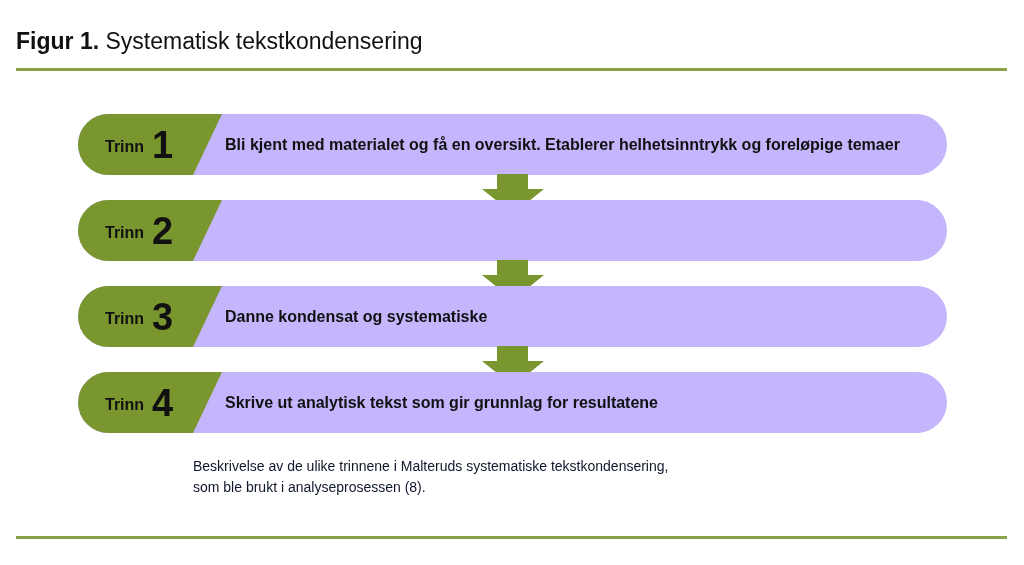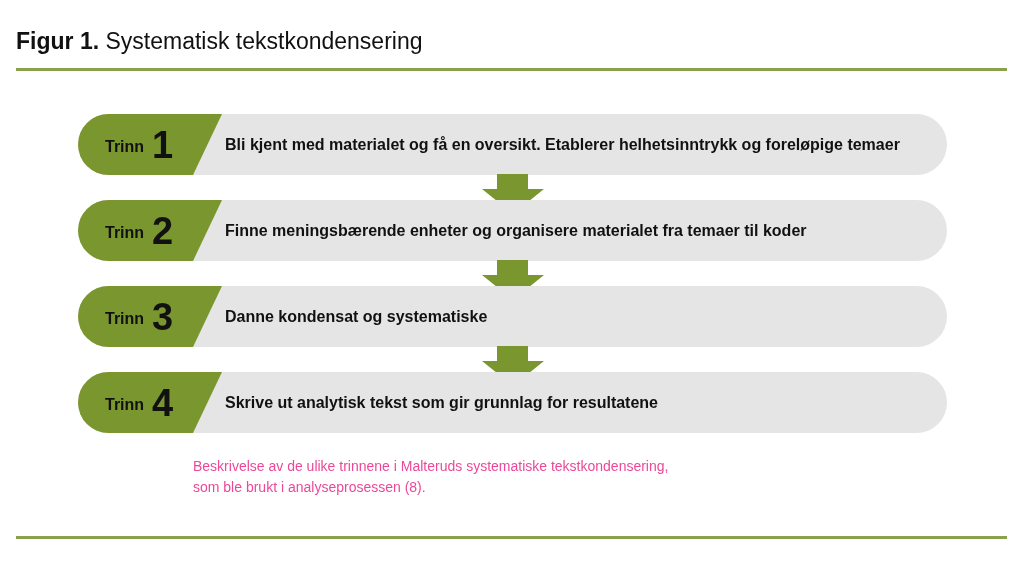--- a/index.html
+++ b/index.html
@@ -4,30 +4,30 @@
 <style>
   html, body { margin:0; padding:0; background:#ffffff; }
   body { width:1024px; height:565px; position:relative; overflow:hidden;
          font-family: "Liberation Sans", "DejaVu Sans", sans-serif; color:#111; }
   .title { position:absolute; left:16px; top:26px; font-size:23px; line-height:30px; white-space:nowrap;text-align:right; }
   .title b { font-weight:bold; }
   .rule { position:absolute; left:16px; width:991px; height:3px; background:#8aa14a; }
   .rule.top { top:68px; }
   .rule.bottom { top:536px; }
   .step { position:absolute; left:78px; width:869px; height:61px; border-radius:31px;
-          background:#e5e5e5; overflow:hidden; }
+          background:#c4b5fd; overflow:hidden; }
   .step svg.dark { position:absolute; left:0; top:0; }
   .step .lbl { position:absolute; left:27px; top:0; height:61px; display:flex; align-items:center;
                font-weight:bold; color:#111; }
   .step .lbl .w { font-size:16px; margin-right:8px; margin-top:4px; }
   .step .lbl .n { font-size:38px; line-height:38px; }
   .step .txt { position:absolute; left:147px; top:0; height:61px; display:flex; align-items:center;
                font-size:16px; font-weight:bold; color:#111; white-space:nowrap; }
   .arrow { position:absolute; left:482px; width:62px; height:40px; }
-  .caption { position:absolute; left:193px; top:456px; font-size:14px; line-height:21px; color:#ec4899; }
+  .caption { position:absolute; left:193px; top:456px; font-size:14px; line-height:21px; color:#0f172a; }
 </style>
 </head>
 <body>
 
 <div class="title">
   <b>Figur 1.</b>
   <span>Systematisk tekstkondensering</span>
 </div>
 <div class="rule top"></div>
 
@@ -47,21 +47,20 @@
 </svg>
 
 <div class="step" style="top:200px;">
   <svg class="dark" width="150" height="61">
     <polygon points="0,0 144,0 115,61 0,61" fill="#7a962f"></polygon>
   </svg>
   <div class="lbl">
     <span class="w">Trinn</span>
     <span class="n">2</span>
   </div>
-  <div class="txt">Finne meningsbærende enheter og organisere materialet fra temaer til koder</div>
 </div>
 
 <svg class="arrow" style="top:260px;" viewBox="0 0 62 40">
   <polygon points="15,0 46,0 46,15 62,15 31,40 0,15 15,15" fill="#7a962f"></polygon>
 </svg>
 
 <div class="step" style="top:286px;">
   <svg class="dark" width="150" height="61">
     <polygon points="0,0 144,0 115,61 0,61" fill="#7a962f"></polygon>
   </svg>

